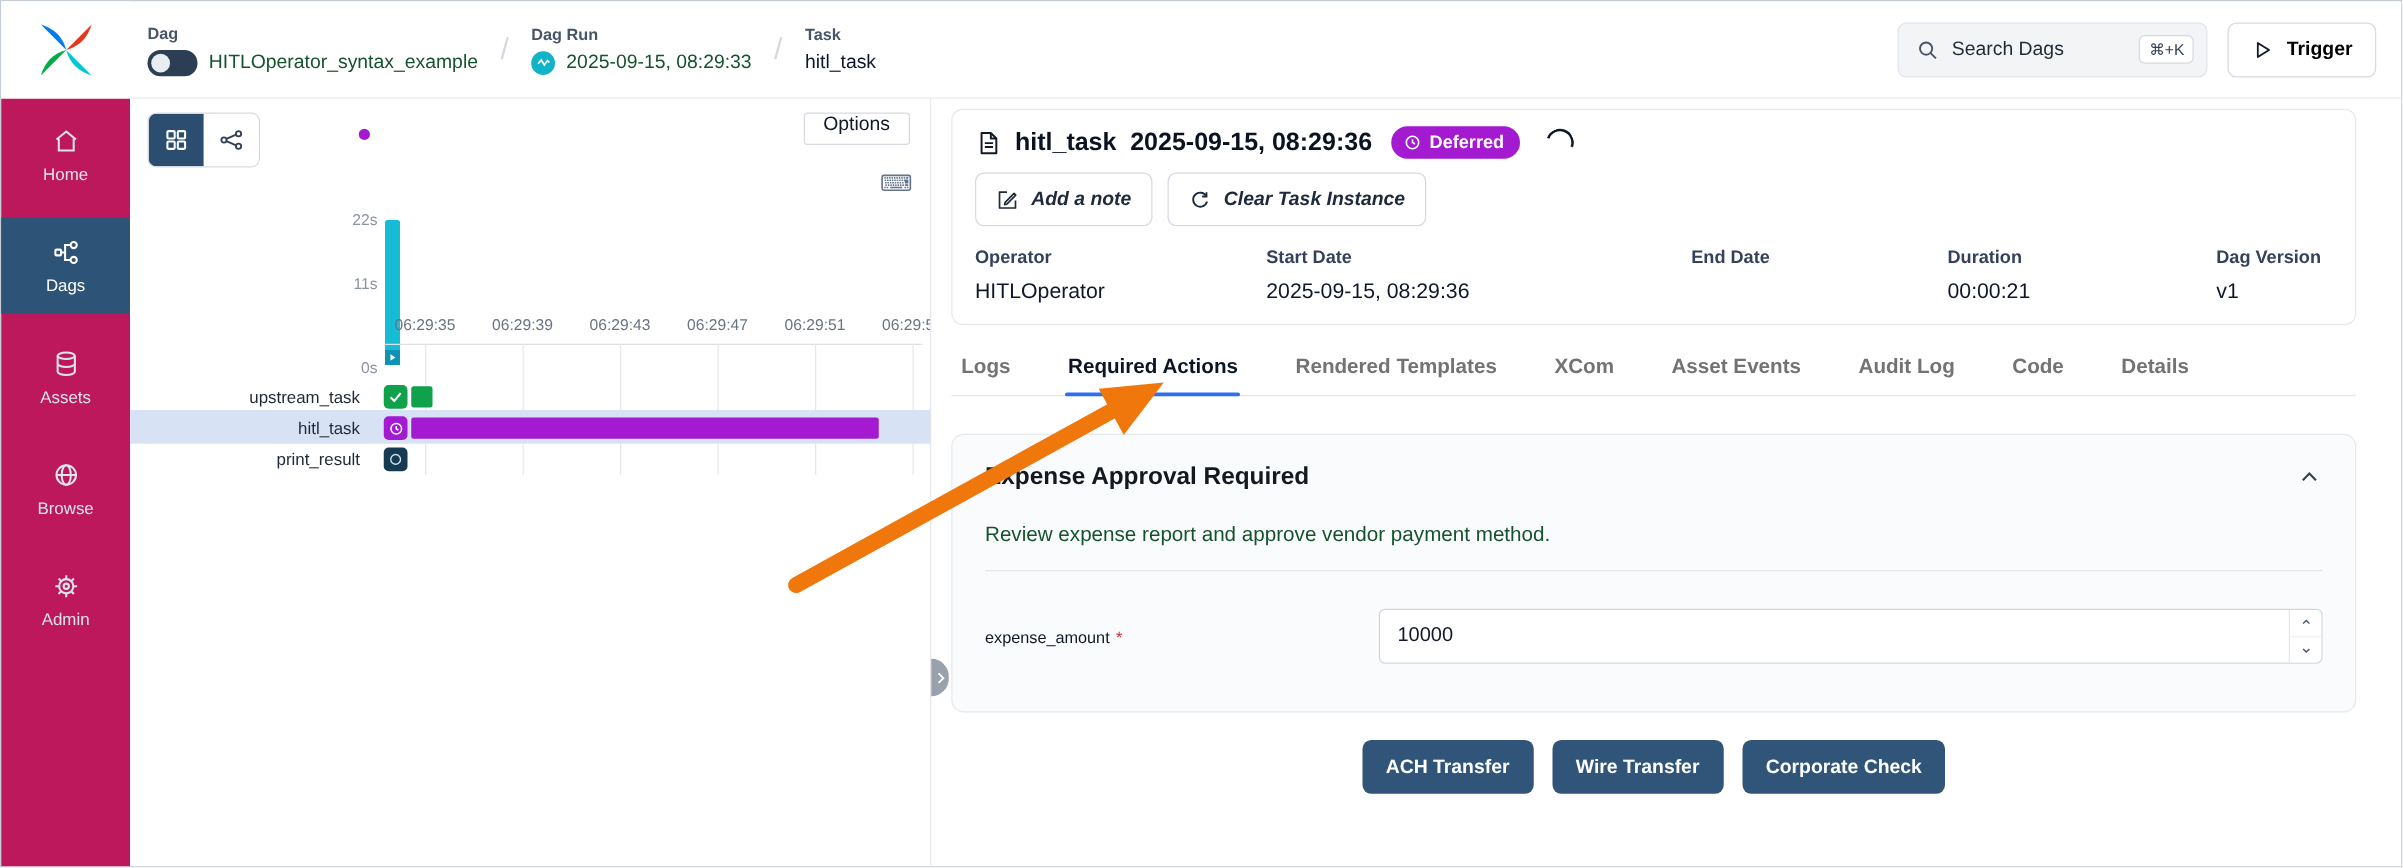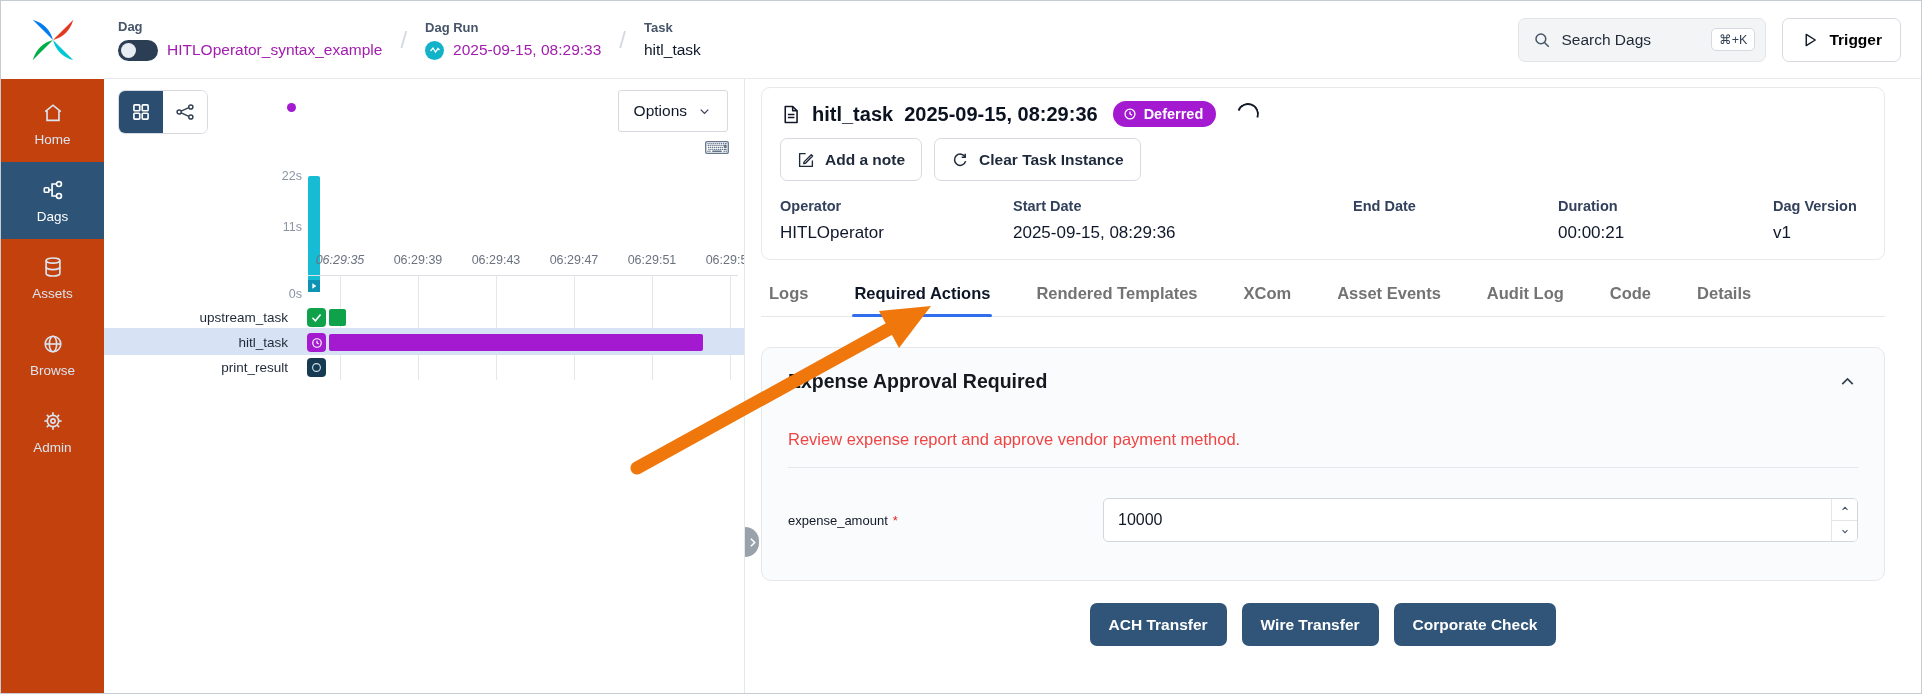--- a/index.html
+++ b/index.html
@@ -3,49 +3,49 @@
 <meta charset="utf-8">
 <style>
   * { margin:0; padding:0; box-sizing:border-box; }
   html,body { background:#fff; }
   body { width:1922px; height:694px; font-family:"Liberation Sans","DejaVu Sans",sans-serif; position:relative; overflow:hidden; color:#0f172a; }
   .frame { position:absolute; inset:0; border:1px solid #c6ccd4; background:#fff; display:flex; }
 
   
   .sidebar { width:103px; display:flex; flex-direction:column; background:#fff; flex:0 0 auto; }
   .logo-box { height:78px; display:flex; align-items:center; justify-content:center; }
-  .nav { flex:1; background:#c2410c; display:flex; flex-direction:column; padding-top:6px; }
+  .nav { flex:1; background:#be185d; display:flex; flex-direction:column; padding-top:6px;gap:12px; }
   .nav-item { display:flex; flex-direction:column; align-items:center; gap:8px; padding:17px 0 15px; color:#dbe4ef; cursor:pointer; }
   .nav-item .lbl { font-size:13.5px; }
   .nav-item.active { background:#2d5377; color:#fff; }
 
   
   .main { flex:1; display:flex; flex-direction:column; min-width:0; }
   .topbar { height:78px; flex:0 0 auto; display:flex; align-items:center; padding:0 20px 0 14px; border-bottom:1px solid #e8eaee; gap:10px; }
   .crumb { display:flex; flex-direction:column; gap:6px; }
   .crumb-label { font-size:13px; font-weight:700; color:#475569; }
   .crumb-row { display:flex; align-items:center; gap:9px; font-size:15.5px; }
-  .link { color:#a21caf; cursor:pointer; }
+  .link { color:#14532d; cursor:pointer; }
   .slash { font-size:24px; color:#d4d9e0; margin:0 8px; align-self:center; font-weight:300; }
   .toggle { width:40px; height:21px; border-radius:11px; background:#2c3e54; position:relative; cursor:pointer; flex:0 0 auto; }
   .toggle .knob { position:absolute; left:3px; top:3px; width:15px; height:15px; border-radius:50%; background:#e8edf3; }
   .run-dot { width:19px; height:19px; border-radius:50%; background:#12b2c9; display:flex; align-items:center; justify-content:center; flex:0 0 auto; }
   .search { margin-left:auto; display:flex; align-items:center; gap:10px; width:248px; height:44px; background:#f2f4f6; border:1px solid #e2e5ea; border-radius:7px; padding:0 10px 0 14px; cursor:pointer; }
   .search-text { flex:1; font-size:15.5px; color:#1f2937; }
   .kbd { background:#fff; border:1px solid #d6dae0; border-radius:5px; font-size:12.5px; padding:3px 7px; color:#334155; }
   .trigger-btn { display:flex; align-items:center; gap:10px; height:44px; padding:0 18px; border:1px solid #d6dae0; border-radius:7px; background:#fff; font-size:15.5px; font-weight:600; cursor:pointer; margin-left:6px; }
 
   
   .content { flex:1; display:flex; min-height:0; position:relative; }
   .left-panel { width:641px; flex:0 0 auto; position:relative; border-right:1px solid #e5e7eb; overflow:hidden; }
   .lp-controls { display:flex; justify-content:space-between; align-items:flex-start; padding:11px 16px 0 14px; }
   .seg { display:flex; border:1px solid #d6dae0; border-radius:7px; overflow:hidden; }
   .seg-btn { width:44px; height:42px; display:flex; align-items:center; justify-content:center; background:#fff; cursor:pointer; }
   .seg-btn.active { background:#2a4d70; }
-  .options-btn { display:flex; align-items:center; gap:10px; height:42px; padding:0 15px; border:1px solid #d6dae0; border-radius:3px; background:#fff; font-size:15.5px; cursor:pointer; }
+  .options-btn { display:flex; align-items:center; gap:10px; height:26px; padding:0 15px; border:1px solid #d6dae0; border-radius:3px; background:#fff; font-size:15.5px; cursor:pointer;flex-direction:column; }
   .kbd-hint { position:absolute; right:14px; top:58px; font-size:18px; color:#64748b; cursor:pointer; }
   .abs { position:absolute; }
   .dur-tick { width:50px; text-align:right; font-size:12.5px; color:#8a94a3; }
   .time-tick { width:80px; text-align:center; font-size:12.5px; color:#6b7280; }
   .gridline { width:1px; background:#e5e7eb; }
   .axis-line { height:1px; background:#dde1e6; }
   .row-label { width:192px; text-align:right; padding-right:8px; font-size:13.5px; color:#1f2937; line-height:25px; cursor:pointer; }
   .row-hl { background:#d7e3f4; }
   .sq { width:19px; height:19px; border-radius:4px; display:flex; align-items:center; justify-content:center; cursor:pointer; }
   .sq-success { background:#10a14b; }
@@ -54,35 +54,35 @@
   .bar { border-radius:2px; cursor:pointer; }
 
   
   .right-panel { flex:1; min-width:0; padding:8px 36px 0 16px; position:relative; overflow:hidden; }
   .ti-card { border:1px solid #e7e9ed; border-radius:9px; padding:13px 18px 16px; background:#fff; }
   .ti-title-row { display:flex; align-items:center; gap:11px; }
   .ti-title { font-size:20px; font-weight:700; color:#0b1220; }
   .badge { display:inline-flex; align-items:center; gap:7px; background:#a31ad1; color:#fff; border-radius:999px; padding:5px 13px 5px 10px; font-size:14.5px; font-weight:700; margin-left:4px; }
   .spinner { width:22px; height:22px; border:2.5px solid transparent; border-top-color:#111827; border-right-color:#111827; border-radius:50%; transform:rotate(-25deg); margin-left:10px; }
   .ti-actions { display:flex; gap:12px; margin-top:11px; }
-  .ti-btn { display:flex; align-items:center; gap:10px; height:43px; padding:12px 16px; border:1px solid #d6dae0; border-radius:7px; background:#fff; font-size:15.5px; font-weight:600; color:#1e293b; cursor:pointer; }
+  .ti-btn { display:flex; align-items:center; gap:10px; height:43px; padding:12px 16px; border:1px solid #d6dae0; border-radius:7px; background:#fff; font-size:15.5px; font-weight:600; color:#1e293b; cursor:pointer;font-style:italic; }
   .ti-meta { display:flex; margin-top:17px; }
   .meta-label { font-size:14.5px; font-weight:700; color:#33415c; }
   .meta-value { font-size:17px; color:#0f172a; margin-top:9px; min-height:20px; }
   .c1{width:233px}.c2{width:340px}.c3{width:205px}.c4{width:215px}.c5{flex:1}
 
   .tabs { display:flex; gap:42px; margin-top:14px; border-bottom:1px solid #e5e7eb; padding:0 6px; }
   .tab { padding:10px 2px 13px; font-size:16.5px; font-weight:600; color:#737373; position:relative; cursor:pointer; white-space:nowrap; }
   .tab.active { font-weight:700; color:#0b1526; }
   .tab.active::after { content:""; position:absolute; left:0; right:0; bottom:-1px; height:3px; background:#2f6fed; border-radius:2px; }
 
   .approval-card { margin-top:30px; border:1px solid #e6e8eb; background:#fafbfc; border-radius:10px; padding:22px 26px 38px; }
   .ac-head { display:flex; align-items:center; justify-content:space-between; }
   .ac-title { font-size:19.5px; font-weight:600; color:#14181f; }
-  .ac-desc { margin-top:37px; font-size:16.5px; color:#ef4444; }
+  .ac-desc { margin-top:26px; font-size:16.5px; color:#14532d; }
   .ac-hr { margin-top:18px; border:0; border-top:1px solid #e5e7eb; }
   .ac-field { margin-top:30px; display:flex; align-items:center; }
   .ac-label { width:315px; font-size:13px; color:#111827; }
   .req-star { color:#dc2626; margin-left:5px; }
   .input-wrap { flex:1; position:relative; height:44px; }
   .num-input { width:100%; height:100%; border:1px solid #d3d7dc; border-radius:5px; padding:0 40px 0 14px; font-size:16px; color:#111827; background:#fff; font-family:inherit; }
   .steppers { position:absolute; right:1px; top:1px; bottom:1px; width:26px; display:flex; flex-direction:column; border-left:1px solid #e4e7ea; }
   .step-btn { flex:1; display:flex; align-items:center; justify-content:center; background:#fff; cursor:pointer; border:0; }
   .step-btn:first-child { border-bottom:1px solid #e4e7ea; border-radius:0 4px 0 0; }
   .step-btn:last-child { border-radius:0 0 4px 0; }
@@ -236,21 +236,21 @@
         <span class="abs dur-tick" style="left:148px;top:141px;">11s</span>
         <span class="abs dur-tick" style="left:148px;top:208px;">0s</span>
 
         <span class="abs" style="left:204px;top:97px;width:12px;height:116px;background:#15bcd4;border-radius:2px;"></span>
         <span class="abs" style="left:204px;top:201px;width:12px;height:12px;background:#0d94b5;display:flex;align-items:center;justify-content:center;">
           <svg viewBox="0 0 24 24" width="8" height="8" fill="#fff">
               <path d="M7 4 L19 12 L7 20 Z"></path>
             </svg>
         </span>
 
-        <span class="abs time-tick" style="left:196px;top:174px;font-style:italic;">06:29:35</span>
+        <span class="abs time-tick" style="left:196px;top:174px;">06:29:35</span>
         <span class="abs time-tick" style="left:274px;top:174px;">06:29:39</span>
         <span class="abs time-tick" style="left:352px;top:174px;">06:29:43</span>
         <span class="abs time-tick" style="left:430px;top:174px;">06:29:47</span>
         <span class="abs time-tick" style="left:508px;top:174px;">06:29:51</span>
         <span class="abs time-tick" style="left:586px;top:174px;">06:29:55</span>
 
         <span class="abs axis-line" style="left:204px;top:196px;width:430px;"></span>
         <span class="abs gridline" style="left:236px;top:196px;height:105px;"></span>
         <span class="abs gridline" style="left:314px;top:196px;height:105px;"></span>
         <span class="abs gridline" style="left:392px;top:196px;height:105px;"></span>

